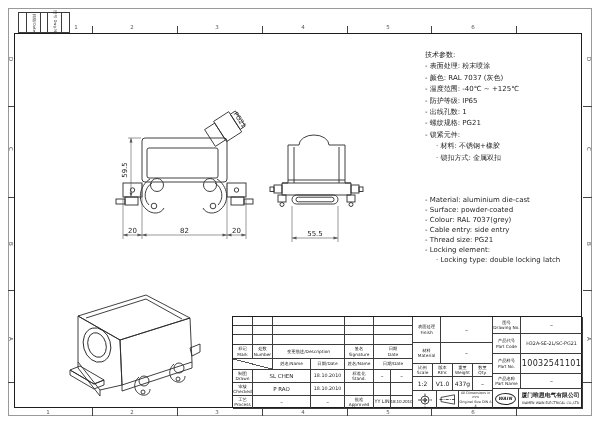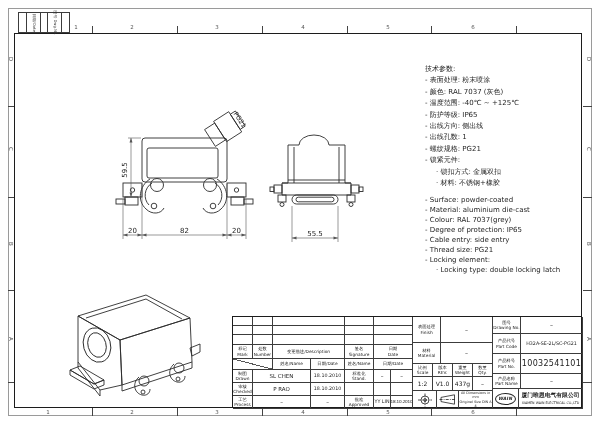--- a/index.html
+++ b/index.html
@@ -203,39 +203,37 @@
         <circle cx="101" cy="110" r="2"></circle>
       </g>
       <g>
         <circle cx="137" cy="86" r="5"></circle>
         <path d="M132,82 C125,88 127,98 135,100 C140,101 143,98 143,94"></path>
         <circle cx="136" cy="97" r="2"></circle>
       </g>
     </g>
   </svg>
 
-  <div class="spec" style="left:425px;top:64px">
+  <div class="spec" style="left:425px;top:50px">
     <div class="sl">技术参数:</div>
     <div class="sl">- 表面处理: 粉末喷涂</div>
     <div class="sl">- 颜色: RAL 7037 (灰色)</div>
     <div class="sl">- 温度范围: -40℃ ~ +125℃</div>
     <div class="sl">- 防护等级: IP65</div>
-    <div class="sl">- 出线方向: 侧出线</div>
     <div class="sl">- 出线孔数: 1</div>
     <div class="sl">- 螺纹规格: PG21</div>
     <div class="sl">- 锁紧元件:</div>
+    <div class="sl ind">· 材料: 不锈钢+橡胶</div>
     <div class="sl ind">· 锁扣方式: 金属双扣</div>
-    <div class="sl ind">· 材料: 不锈钢+橡胶</div>
   </div>
 
   <div class="spec" style="left:425px;top:196px">
+    <div class="sle">- Material: aluminium die-cast</div>
     <div class="sle">- Surface: powder-coated</div>
-    <div class="sle">- Material: aluminium die-cast</div>
     <div class="sle">- Colour: RAL 7037(grey)</div>
-    <div class="sle">- Degree of protection: IP65</div>
     <div class="sle">- Cable entry: side entry</div>
     <div class="sle">- Thread size: PG21</div>
     <div class="sle">- Locking element:</div>
     <div class="sle ind">· Locking type: double locking latch</div>
   </div>
 
   <div class="abs" id="tb">
 
     <div class="cell" style="left:0;top:0;width:20px;height:9px"></div>
     <div class="cell" style="left:20px;top:0;width:20px;height:9px"></div>

